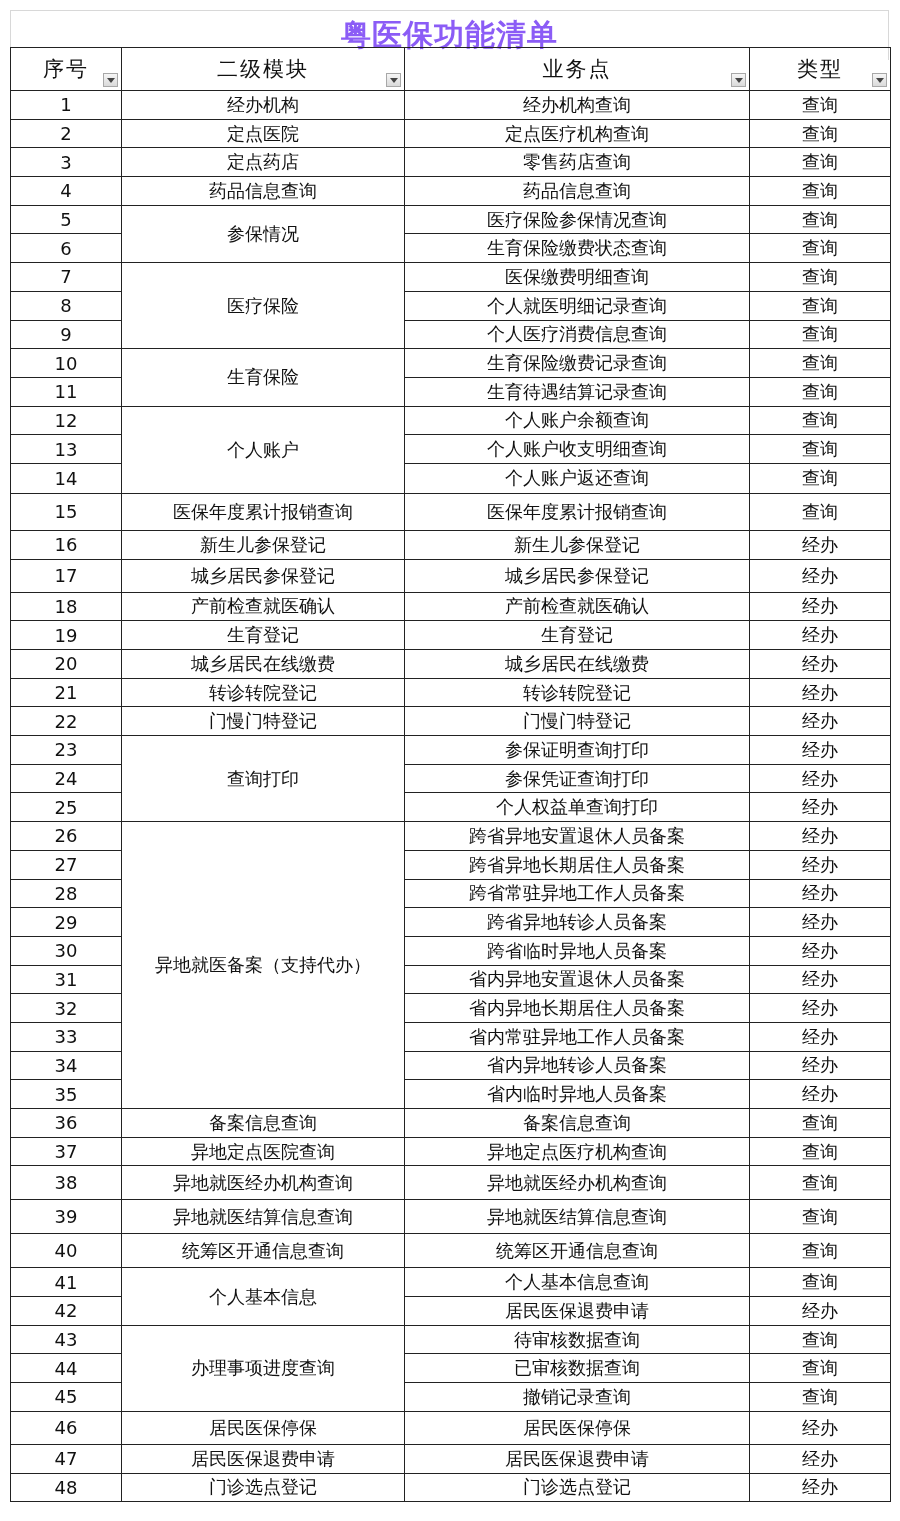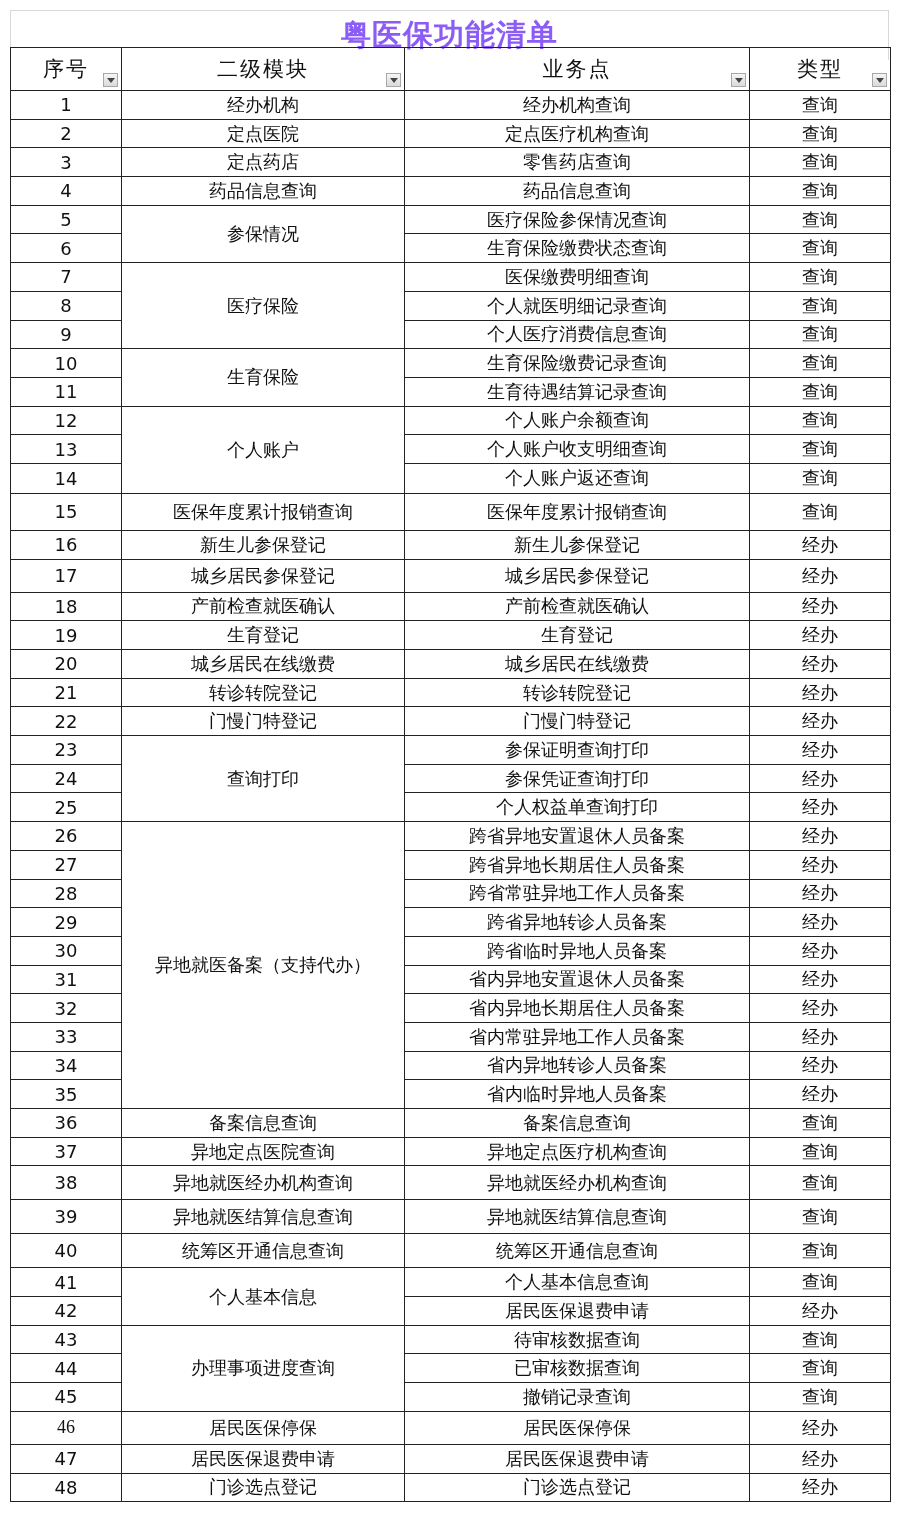--- a/index.html
+++ b/index.html
@@ -323,21 +323,21 @@
       <tr style="height: 28.7px;">
         <td class="num">44</td>
         <td>已审核数据查询</td>
         <td>查询</td>
       </tr>
       <tr style="height: 28.7px;">
         <td class="num">45</td>
         <td>撤销记录查询</td>
         <td>查询</td>
       </tr>
-      <tr style="height: 33px; font-family: Liberation Serif, serif;">
+      <tr style="height: 33px;">
         <td class="num">46</td>
         <td>居民医保停保</td>
         <td>居民医保停保</td>
         <td>经办</td>
       </tr>
       <tr style="height: 28.7px;">
         <td class="num">47</td>
         <td>居民医保退费申请</td>
         <td>居民医保退费申请</td>
         <td>经办</td>

